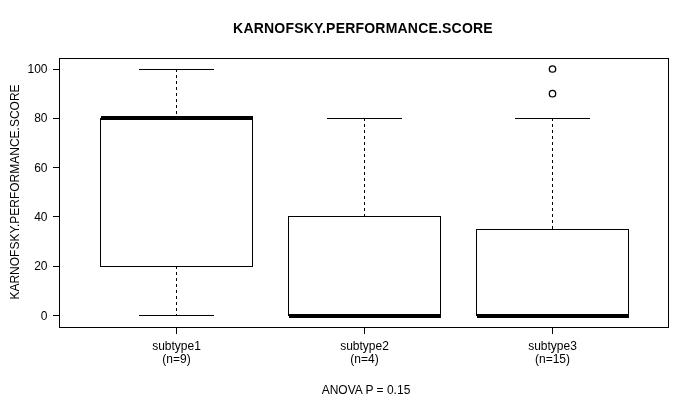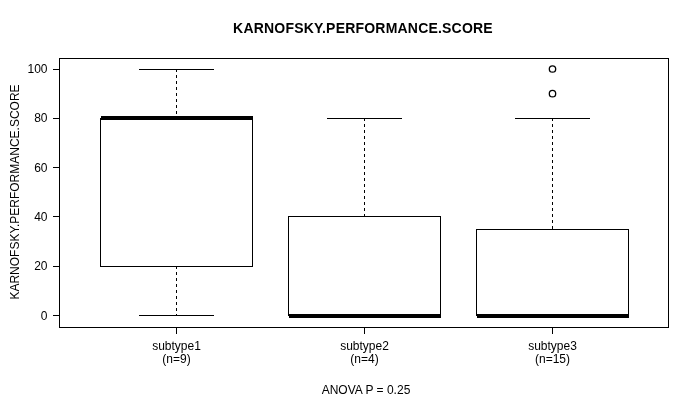--- a/index.html
+++ b/index.html
@@ -81,14 +81,14 @@
       <line x1="515" y1="118.30000000000001" x2="590" y2="118.30000000000001" stroke="#000000" stroke-width="1" shape-rendering="crispEdges"></line>
       <rect x="476.5" y="229.22500000000002" width="152" height="86.27499999999998" fill="#ffffff" stroke="#000000" stroke-width="1" shape-rendering="crispEdges"></rect>
       <line x1="476.5" y1="315.5" x2="628.5" y2="315.5" stroke="#000000" stroke-width="4" shape-rendering="crispEdges"></line>
       <circle cx="552.5" cy="93.65" r="3.2" fill="none" stroke="#000000" stroke-width="1.3"></circle>
       <circle cx="552.5" cy="69" r="3.2" fill="none" stroke="#000000" stroke-width="1.3"></circle>
       <line x1="552.5" y1="327.5" x2="552.5" y2="334" stroke="#000000" stroke-width="1" shape-rendering="crispEdges"></line>
       <text x="552.5" y="350" text-anchor="middle" font-size="12">subtype3</text>
       <text x="552.5" y="363" text-anchor="middle" font-size="12">(n=15)</text>
     </svg>
 
-  <div class="footer-annotation">ANOVA P = 0.25</div>
+  <div class="footer-annotation">ANOVA P = 0.15</div>
 </div>
 
 </body></html>

